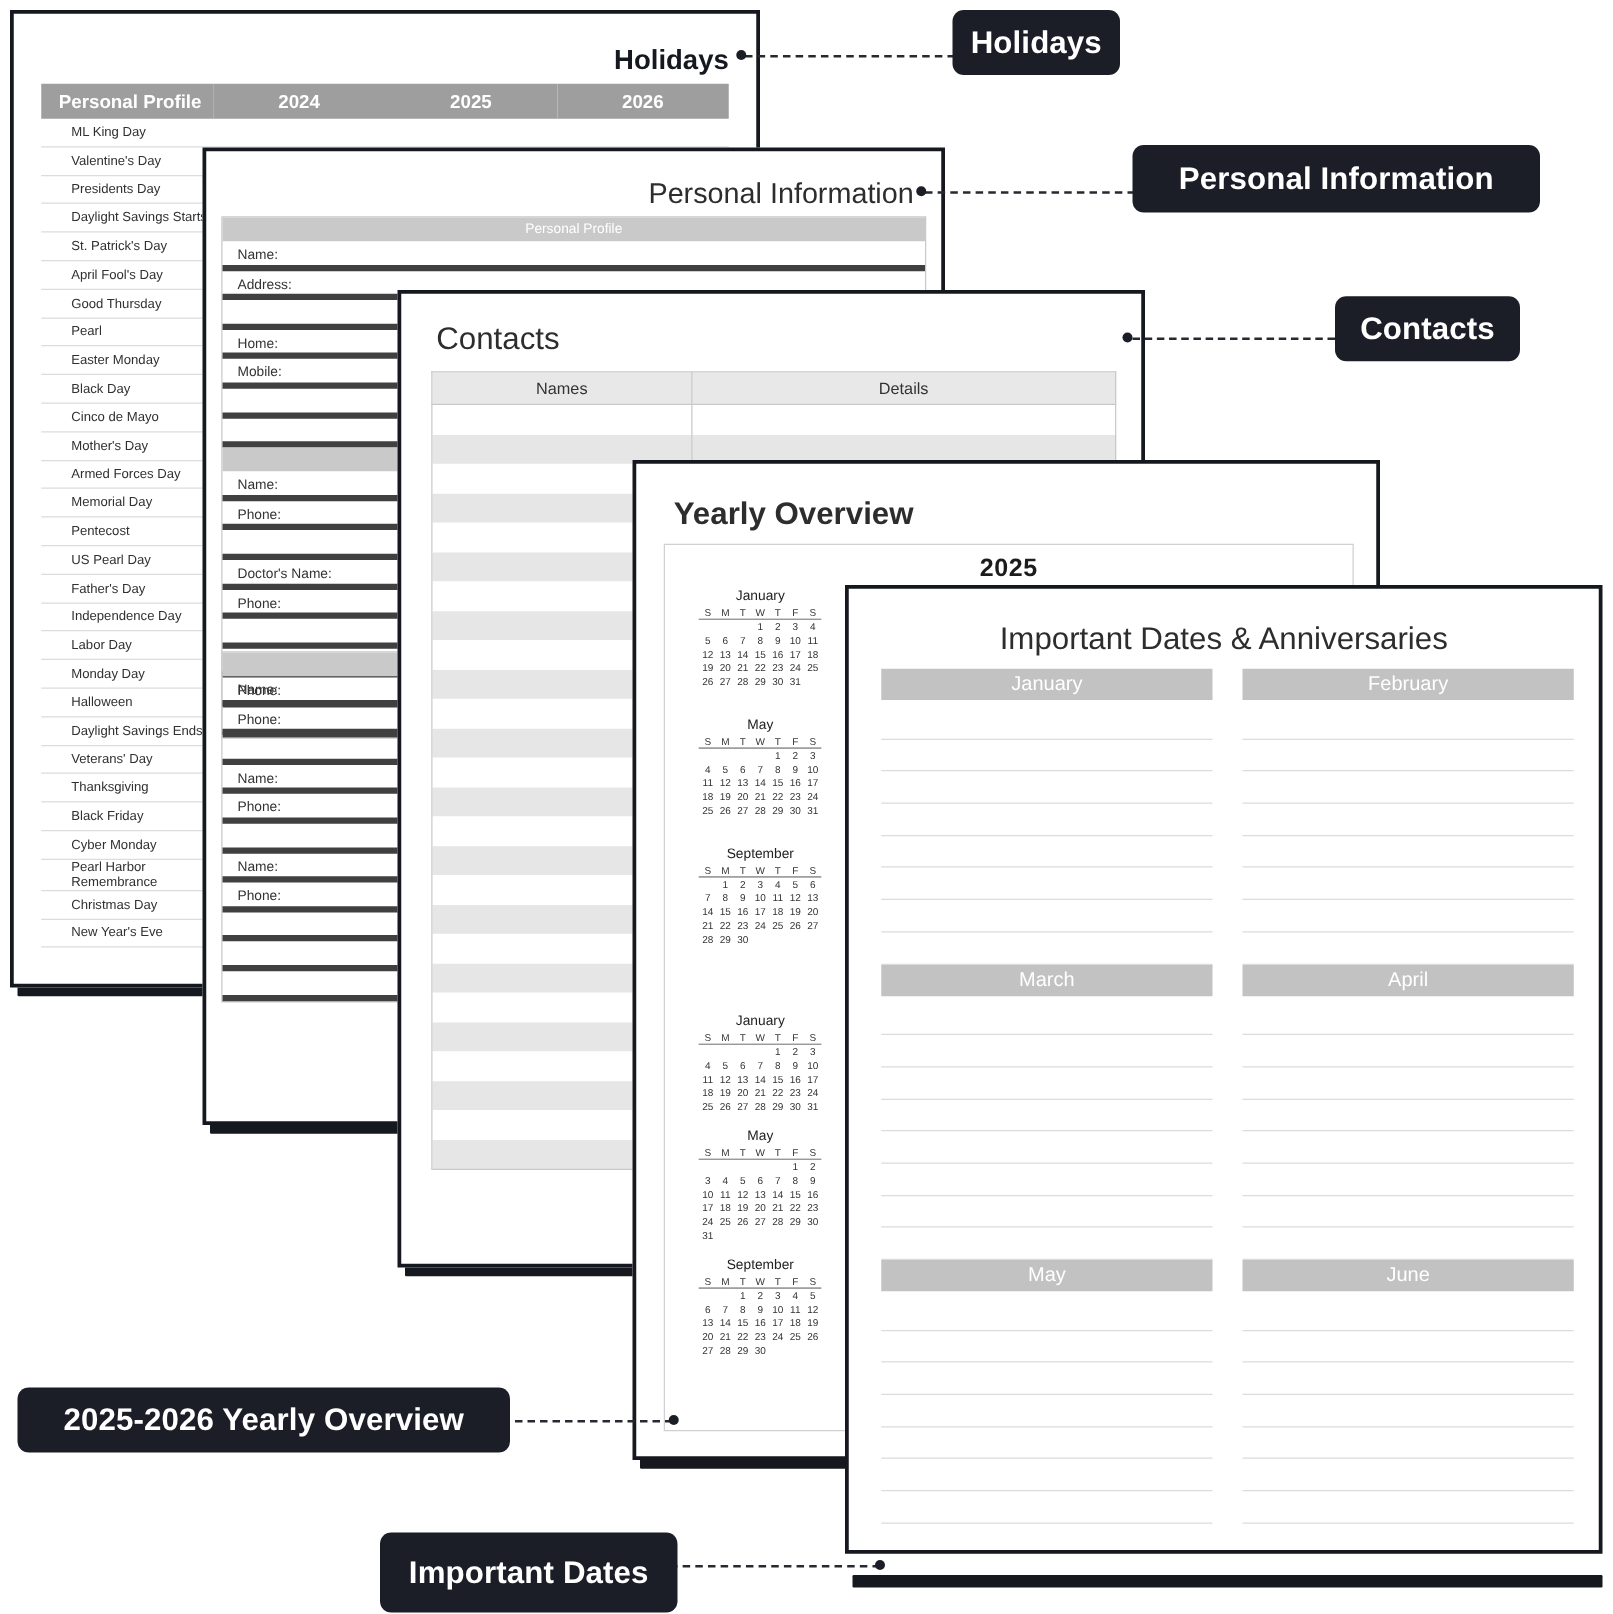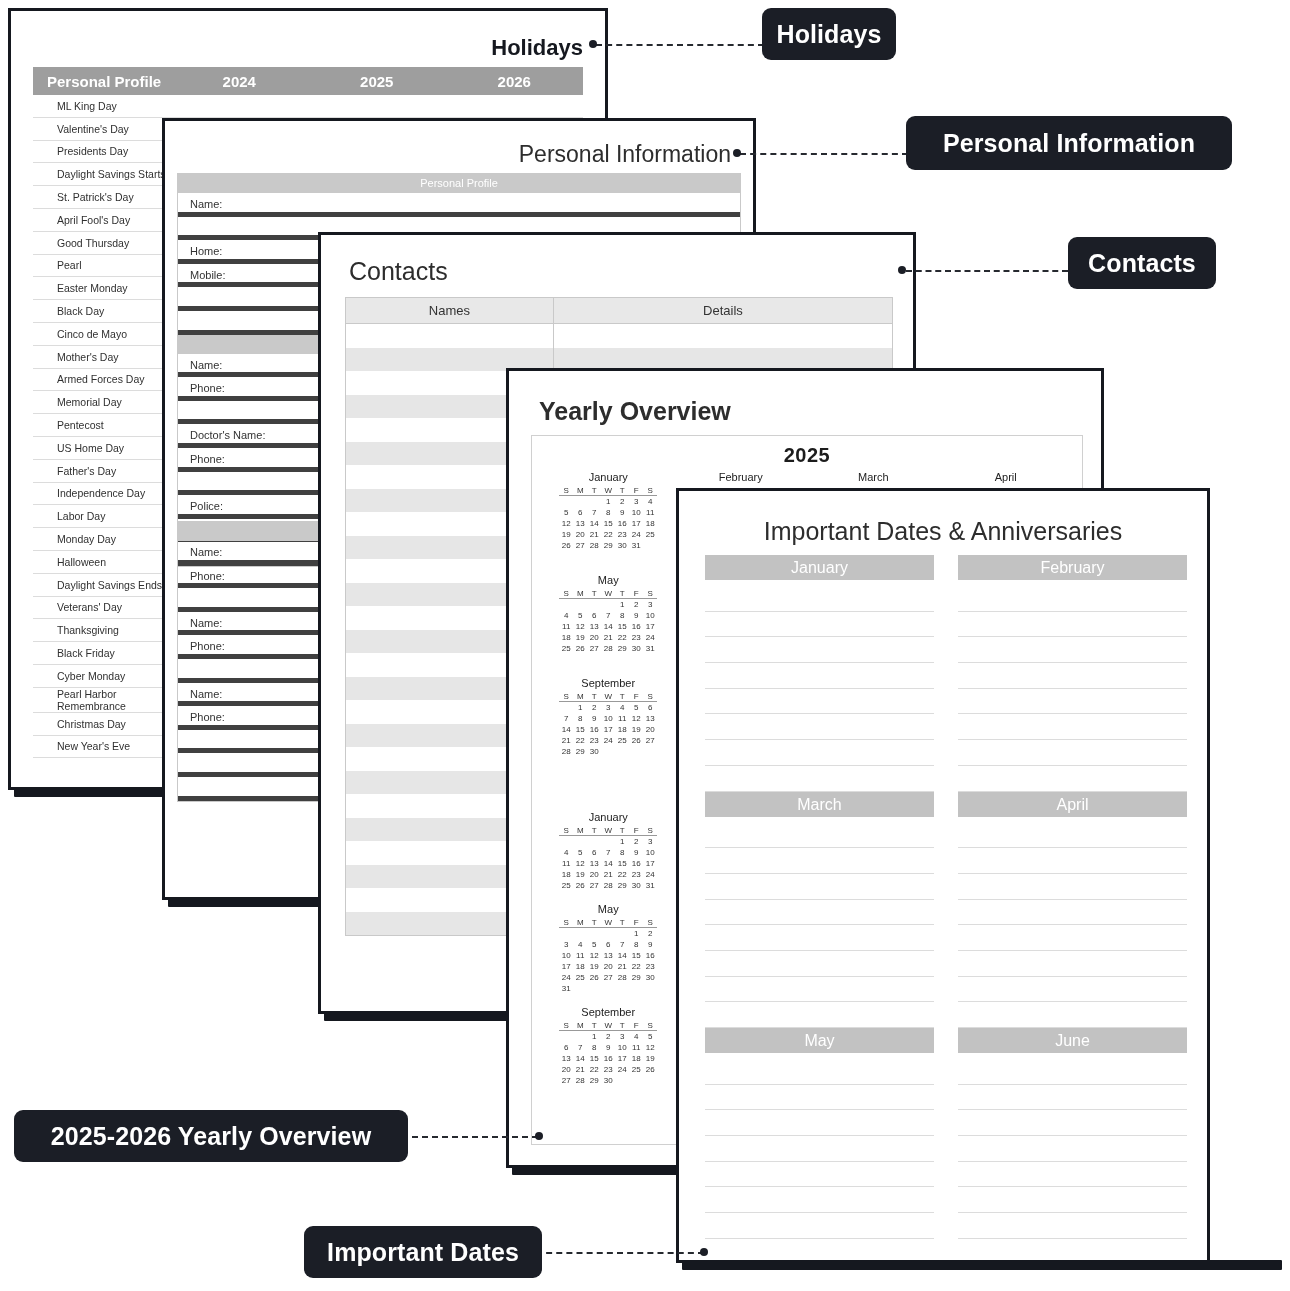--- a/index.html
+++ b/index.html
@@ -164,21 +164,21 @@
     font-size:8px;font-weight:normal;color:#333;
     width:14px;height:10px;padding:0;text-align:center;
     border-bottom:1px solid #999;
   }
   .mini td{
     font-size:8px;color:#333;
     width:14px;height:11px;padding:0;text-align:center;
   }
 
   
-  #dates-page{left:676px;top:488px;width:534px;height:775px;z-index:50;}
+  #dates-page{left:676px;top:468px;width:606px;height:775px;z-index:50;}
   #dates-shadow{left:682px;top:1260px;width:600px;height:10px;z-index:49;}
   .id-title{
     position:absolute;left:0;right:0;top:26px;text-align:center;
     font-size:25px;color:#2d2d2d;font-weight:normal;
   }
   .id-grid{
     position:absolute;left:26px;top:64px;right:20px;bottom:10px;
     display:grid;grid-template-columns:1fr 1fr;
     column-gap:24px;row-gap:0;
   }
@@ -295,21 +295,21 @@
           <td></td>
           <td></td>
         </tr>
         <tr>
           <td class="first">Pentecost</td>
           <td></td>
           <td></td>
           <td></td>
         </tr>
         <tr>
-          <td class="first">US Home Day</td>
+          <td class="first">US Pearl Day</td>
           <td></td>
           <td></td>
           <td></td>
         </tr>
         <tr>
           <td class="first">Father's Day</td>
           <td></td>
           <td></td>
           <td></td>
         </tr>
@@ -389,20 +389,21 @@
   </table>
 </div>
 
 <div class="sheet-shadow" id="personal-shadow"></div>
 <div class="sheet" id="personal-page">
   <div class="pi-title">Personal Information</div>
   <div class="pi-box">
     <div class="pi-band">Personal Profile</div>
     <div id="pi-block1">
         <div class="pi-row">Name:</div>
+        <div class="pi-row">Address:</div>
         <div class="pi-row empty">&nbsp;</div>
         <div class="pi-row">Home:</div>
         <div class="pi-row">Mobile:</div>
         <div class="pi-row empty">&nbsp;</div>
         <div class="pi-row empty">&nbsp;</div>
       </div>
     <div class="pi-band blank"></div>
     <div id="pi-block2">
         <div class="pi-row">Name:</div>
         <div class="pi-row">Phone:</div>
@@ -2221,15 +2222,15 @@
 </div>
 
 <div class="dot" style="left:535px;top:1132px;"></div>
 <div class="leader" style="left:412px;top:1136px;width:126px;"></div>
 <div class="callout" style="left:14px;top:1110px;width:394px;height:52px;font-size:25px;">
   <span>2025-2026 Yearly Overview</span>
 </div>
 
 <div class="dot" style="left:700px;top:1248px;"></div>
 <div class="leader" style="left:536px;top:1252px;width:168px;"></div>
-<div class="callout" style="left:304px;top:1226px;width:238px;height:52px;font-size:25px;">
+<div class="callout" style="left:304px;top:1226px;width:238px;height:64px;font-size:25px;">
   <span>Important Dates</span>
 </div>
 
 </body></html>

